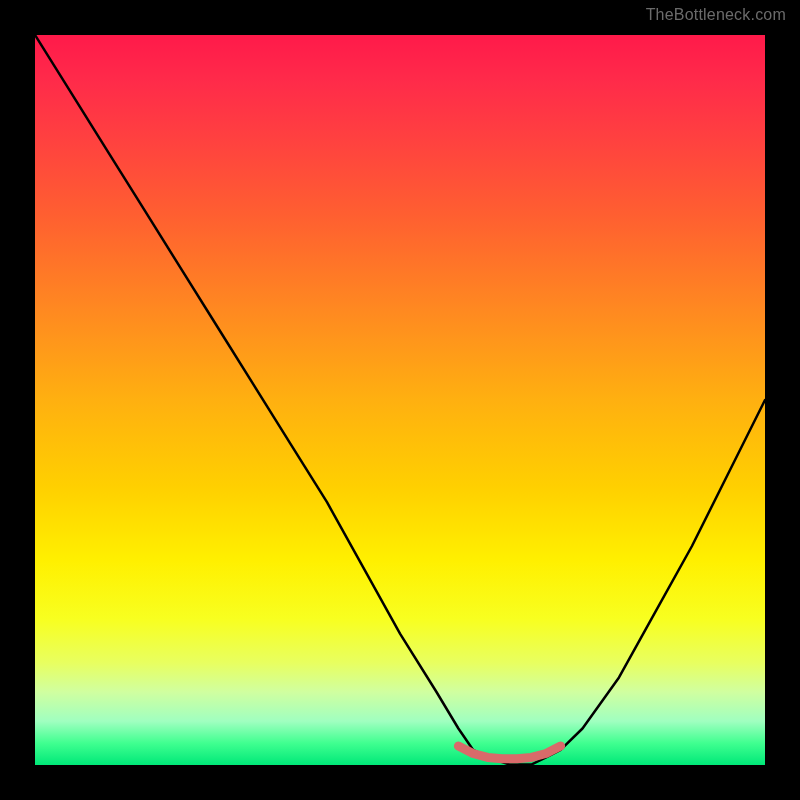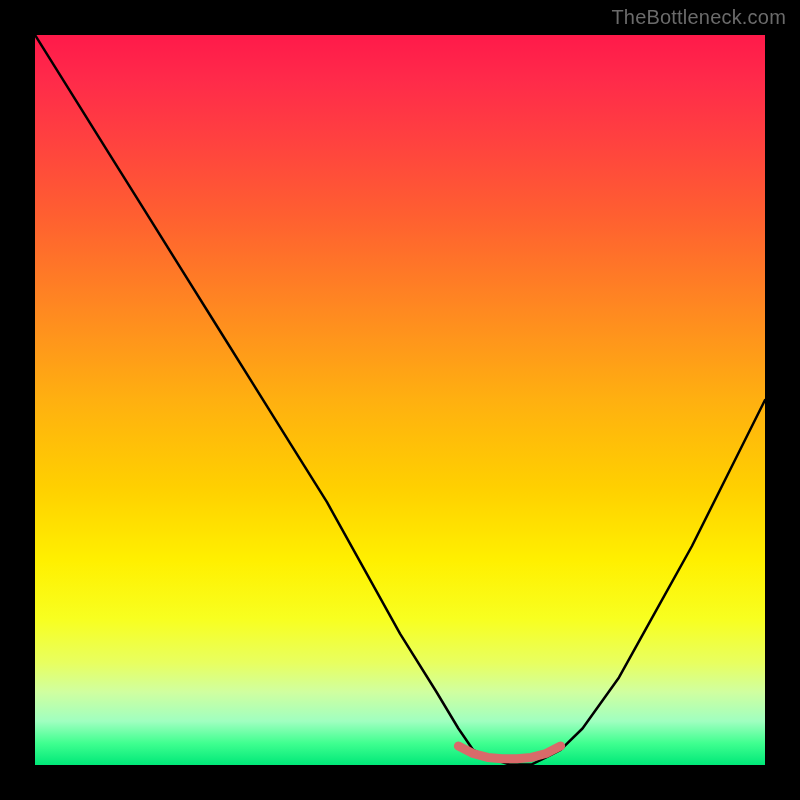--- a/index.html
+++ b/index.html
@@ -39,21 +39,21 @@
       #d0ffa0 90%,
       #a0ffc0 94%,
       #40ff90 97%,
       #00e878 100%);
   }
   .watermark {
     position: absolute;
     top: 6px;
     right: 14px;
     color: #6b6b6b;
-    font-size: 20px;
+    font-size: 16px;
     font-weight: 500;
     letter-spacing: 0.2px;
   }
   svg.curve {
     position: absolute;
     left: 0;
     top: 0;
     width: 730px;
     height: 730px;
     pointer-events: none;

